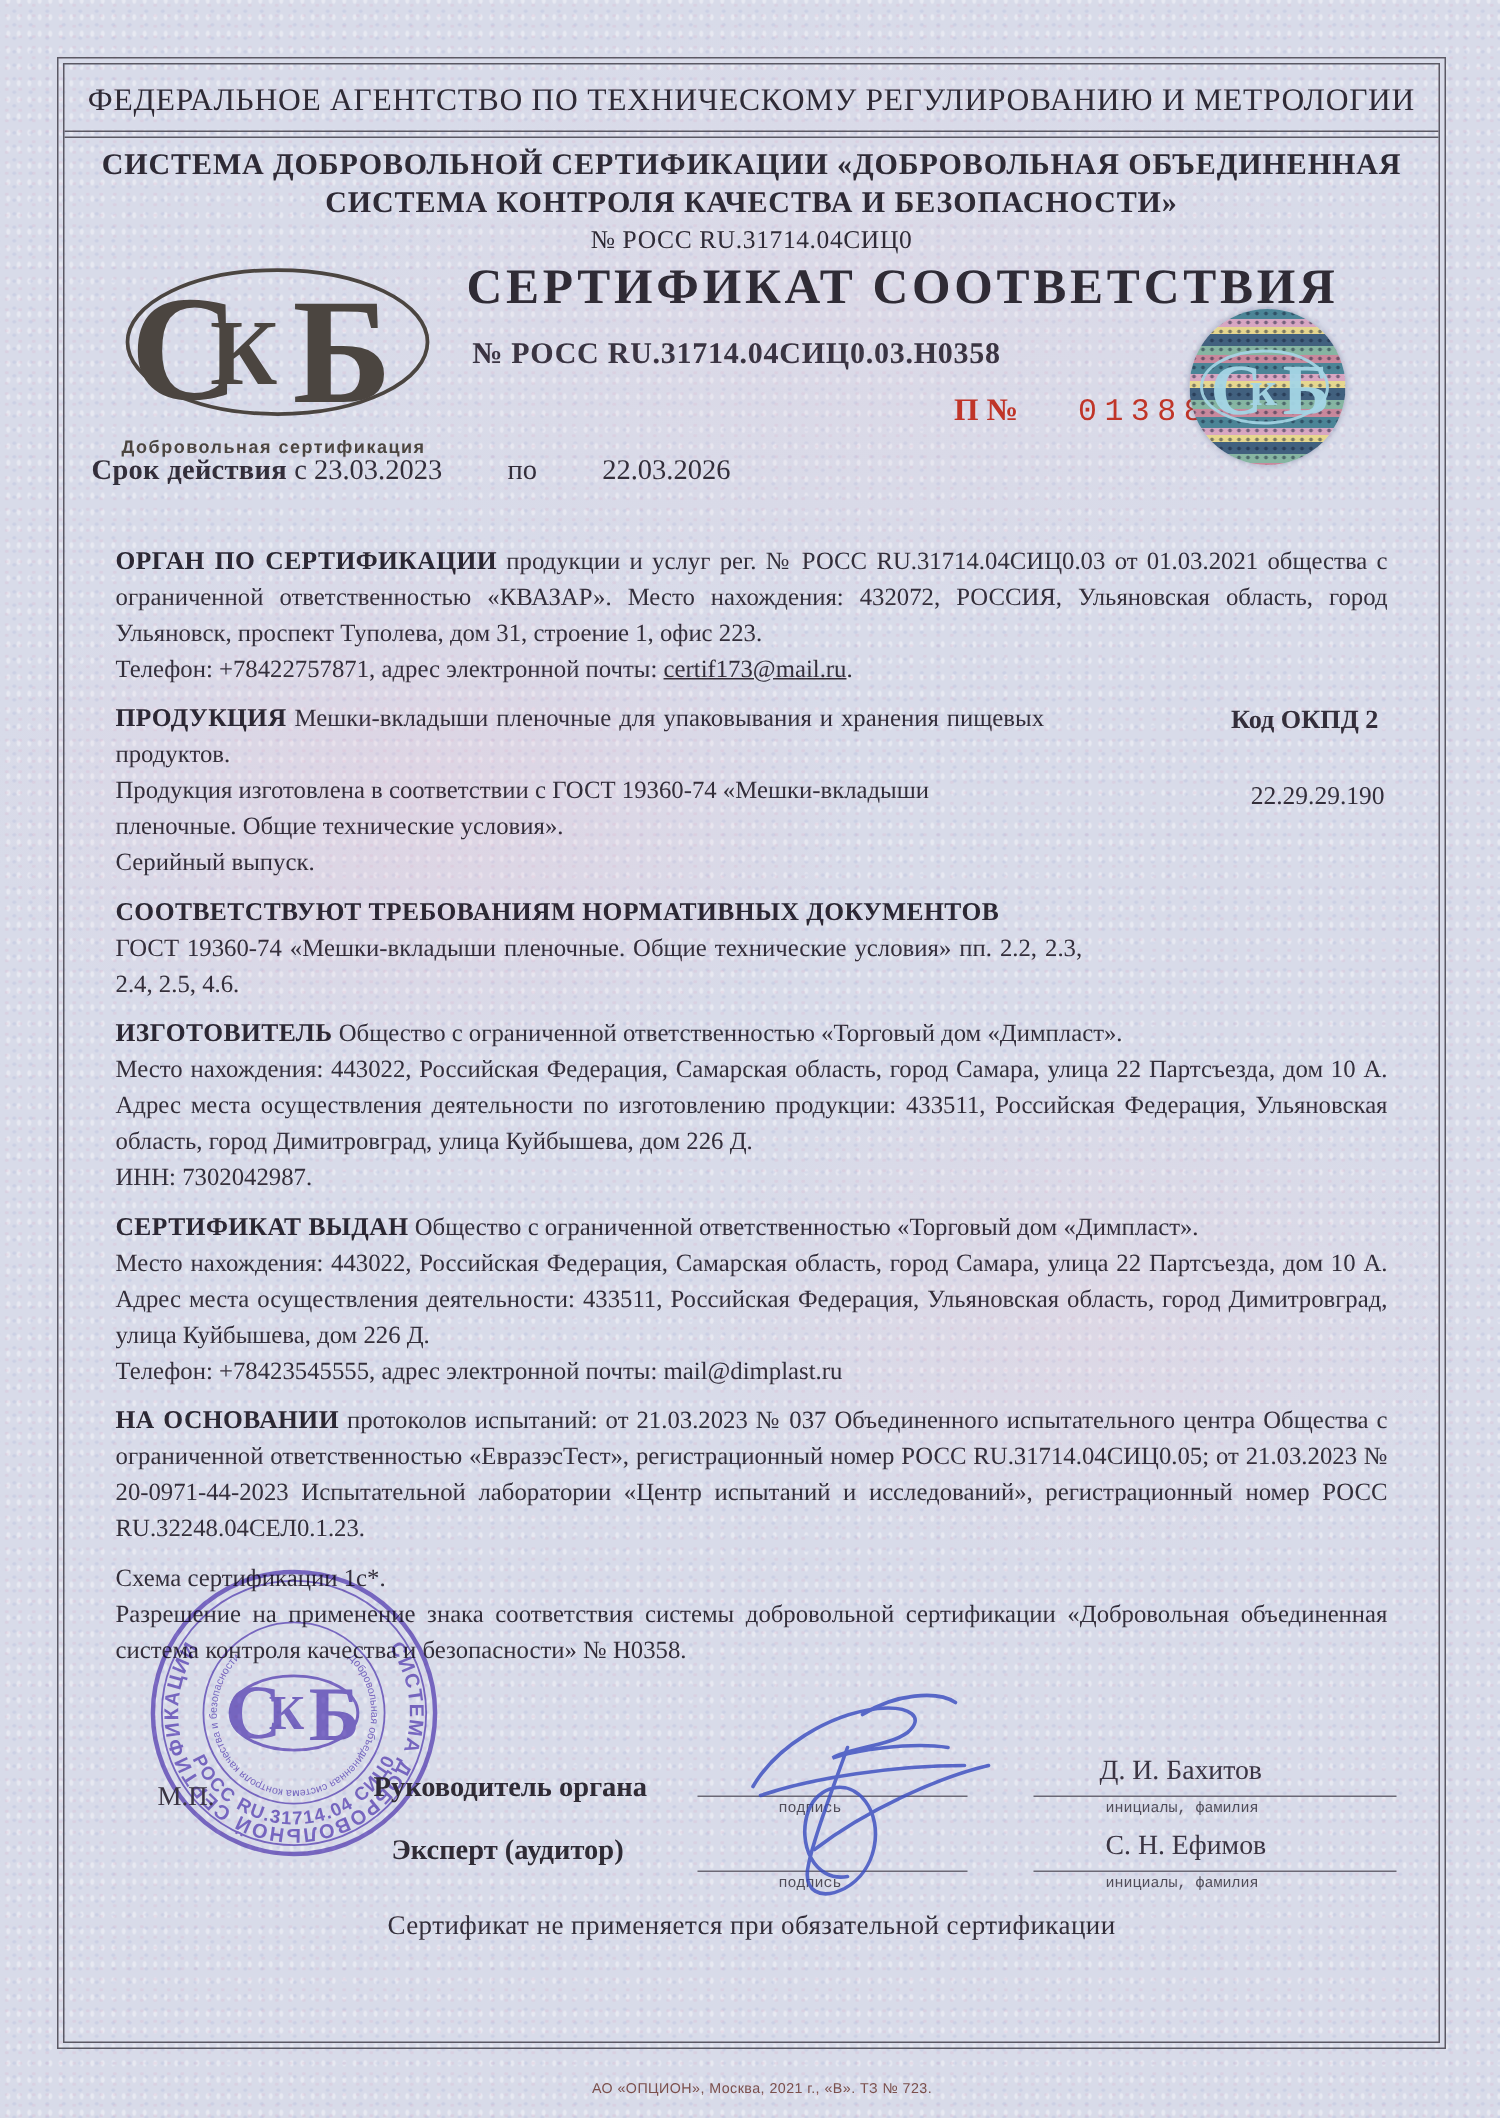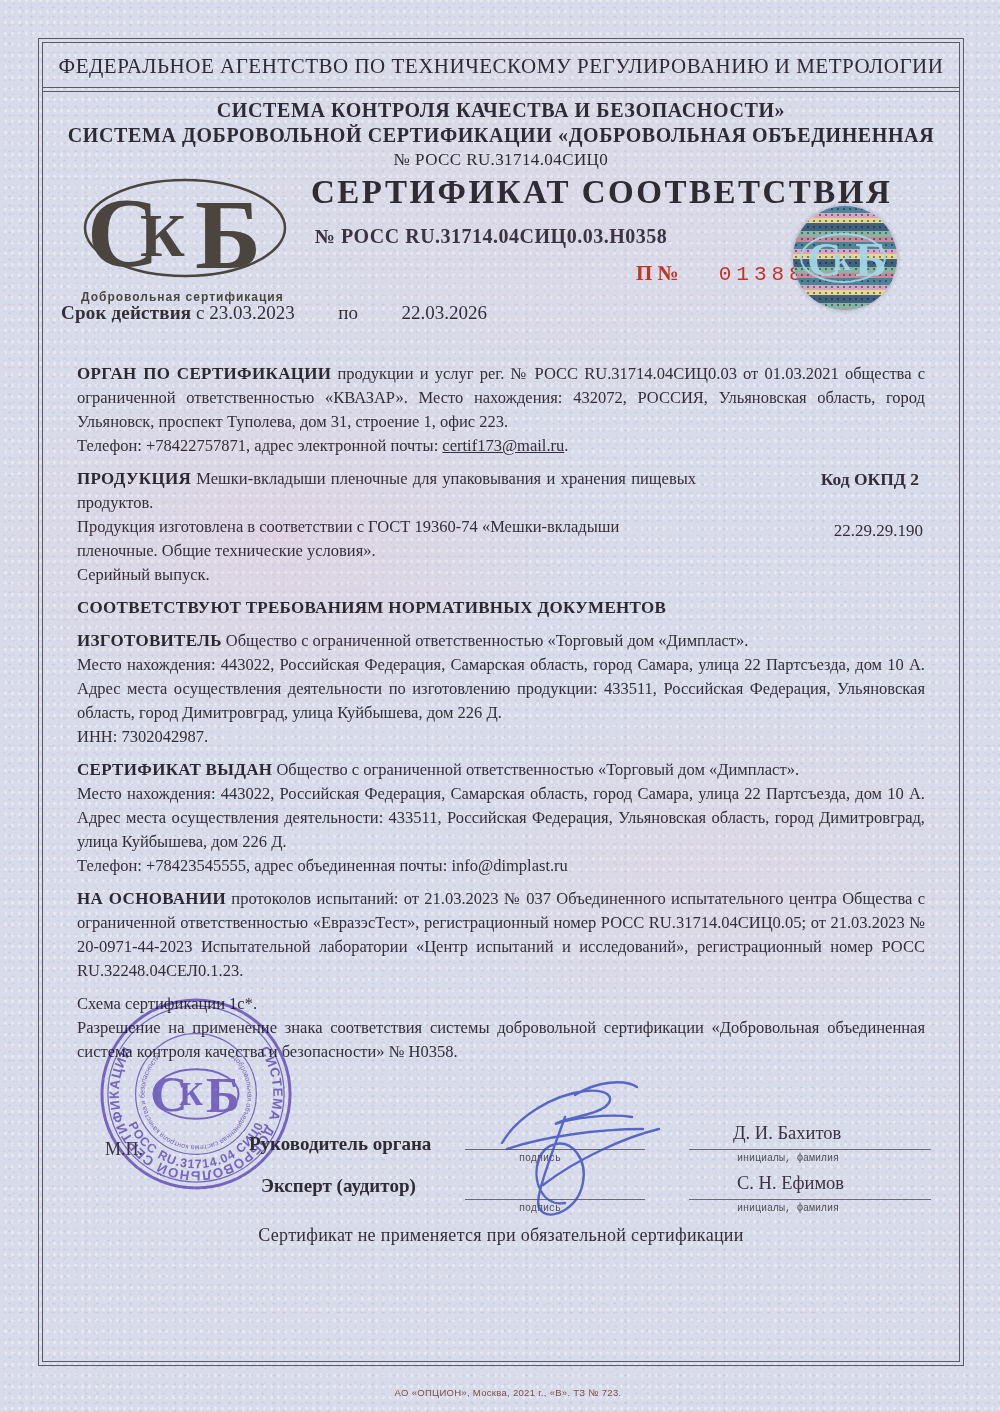--- a/index.html
+++ b/index.html
@@ -94,22 +94,22 @@
 
 <div class="page">
   <div class="frame-outer">
     <div class="frame-inner">
 
       <div class="banner">
         <span>ФЕДЕРАЛЬНОЕ АГЕНТСТВО ПО ТЕХНИЧЕСКОМУ РЕГУЛИРОВАНИЮ И МЕТРОЛОГИИ</span>
       </div>
 
       <div class="sys-block">
+        <div class="sys-line">СИСТЕМА ДОБРОВОЛЬНОЙ СЕРТИФИКАЦИИ «ДОБРОВОЛЬНАЯ ОБЪЕДИНЕННАЯ</div>
         <div class="sys-line">СИСТЕМА КОНТРОЛЯ  КАЧЕСТВА  И БЕЗОПАСНОСТИ»</div>
-        <div class="sys-line">СИСТЕМА ДОБРОВОЛЬНОЙ СЕРТИФИКАЦИИ «ДОБРОВОЛЬНАЯ ОБЪЕДИНЕННАЯ</div>
         <div class="sys-num">№ РОСС RU.31714.04СИЦ0</div>
       </div>
 
       <div class="head-area">
 
         <div class="logo-block">
           <svg width="220" height="112" viewBox="0 0 220 112">
             <ellipse cx="108" cy="52" rx="100" ry="48" fill="none" stroke="#4b4540" stroke-width="2.5"></ellipse>
             <text x="10" y="90" font-family="Liberation Serif, serif" font-weight="bold" font-size="100" fill="#4b4540">С</text>
             <text x="63" y="80" font-family="Liberation Serif, serif" font-weight="bold" font-size="62" fill="#4b4540">К</text>
@@ -159,32 +159,33 @@
             <p class="nj">Серийный выпуск.</p>
           </div>
           <div class="prod-right">
             <div class="okpd-label">Код ОКПД 2</div>
             <div class="okpd-value">22.29.29.190</div>
           </div>
         </div>
 
         <div class="sec">
           <p class="nj"><b class="h">СООТВЕТСТВУЮТ ТРЕБОВАНИЯМ НОРМАТИВНЫХ ДОКУМЕНТОВ</b></p>
+          <p class="narrow">ГОСТ 19360-74 «Мешки-вкладыши пленочные. Общие технические условия» пп. 2.2, 2.3, 2.4, 2.5, 4.6.</p>
         </div>
 
         <div class="sec">
           <p><b class="h">ИЗГОТОВИТЕЛЬ</b><span> Общество с ограниченной ответственностью «Торговый дом «Димпласт».</span></p>
           <p>Место нахождения: 443022, Российская Федерация, Самарская область, город Самара, улица 22 Партсъезда, дом 10 А. Адрес места осуществления деятельности по изготовлению продукции: 433511, Российская Федерация, Ульяновская область, город Димитровград, улица Куйбышева, дом 226 Д.</p>
           <p class="nj">ИНН: 7302042987.</p>
         </div>
 
         <div class="sec">
           <p><b class="h">СЕРТИФИКАТ ВЫДАН</b><span> Общество с ограниченной ответственностью «Торговый дом «Димпласт».</span></p>
           <p> Место нахождения: 443022, Российская Федерация, Самарская область, город Самара, улица 22 Партсъезда, дом 10 А. Адрес места осуществления деятельности: 433511, Российская Федерация, Ульяновская область, город Димитровград, улица Куйбышева, дом 226 Д.</p>
-          <p class="nj">Телефон: +78423545555, адрес объединенная почты: info@dimplast.ru</p>
+          <p class="nj">Телефон: +78423545555, адрес электронной почты: mail@dimplast.ru</p>
         </div>
 
         <div class="sec">
           <p><b class="h">НА ОСНОВАНИИ</b><span> протоколов испытаний: от 21.03.2023 № 037 Объединенного испытательного центра Общества с ограниченной ответственностью «ЕвразэсТест», регистрационный номер РОСС RU.31714.04СИЦ0.05; от 21.03.2023 № 20-0971-44-2023 Испытательной лаборатории «Центр испытаний и исследований», регистрационный номер РОСС RU.32248.04СЕЛ0.1.23.</span></p>
         </div>
 
         <div class="sec">
           <p class="nj">Схема сертификации 1с*.</p>
           <p>Разрешение на применение знака соответствия системы добровольной сертификации «Добровольная объединенная система контроля качества и безопасности» № Н0358.</p>
         </div>

